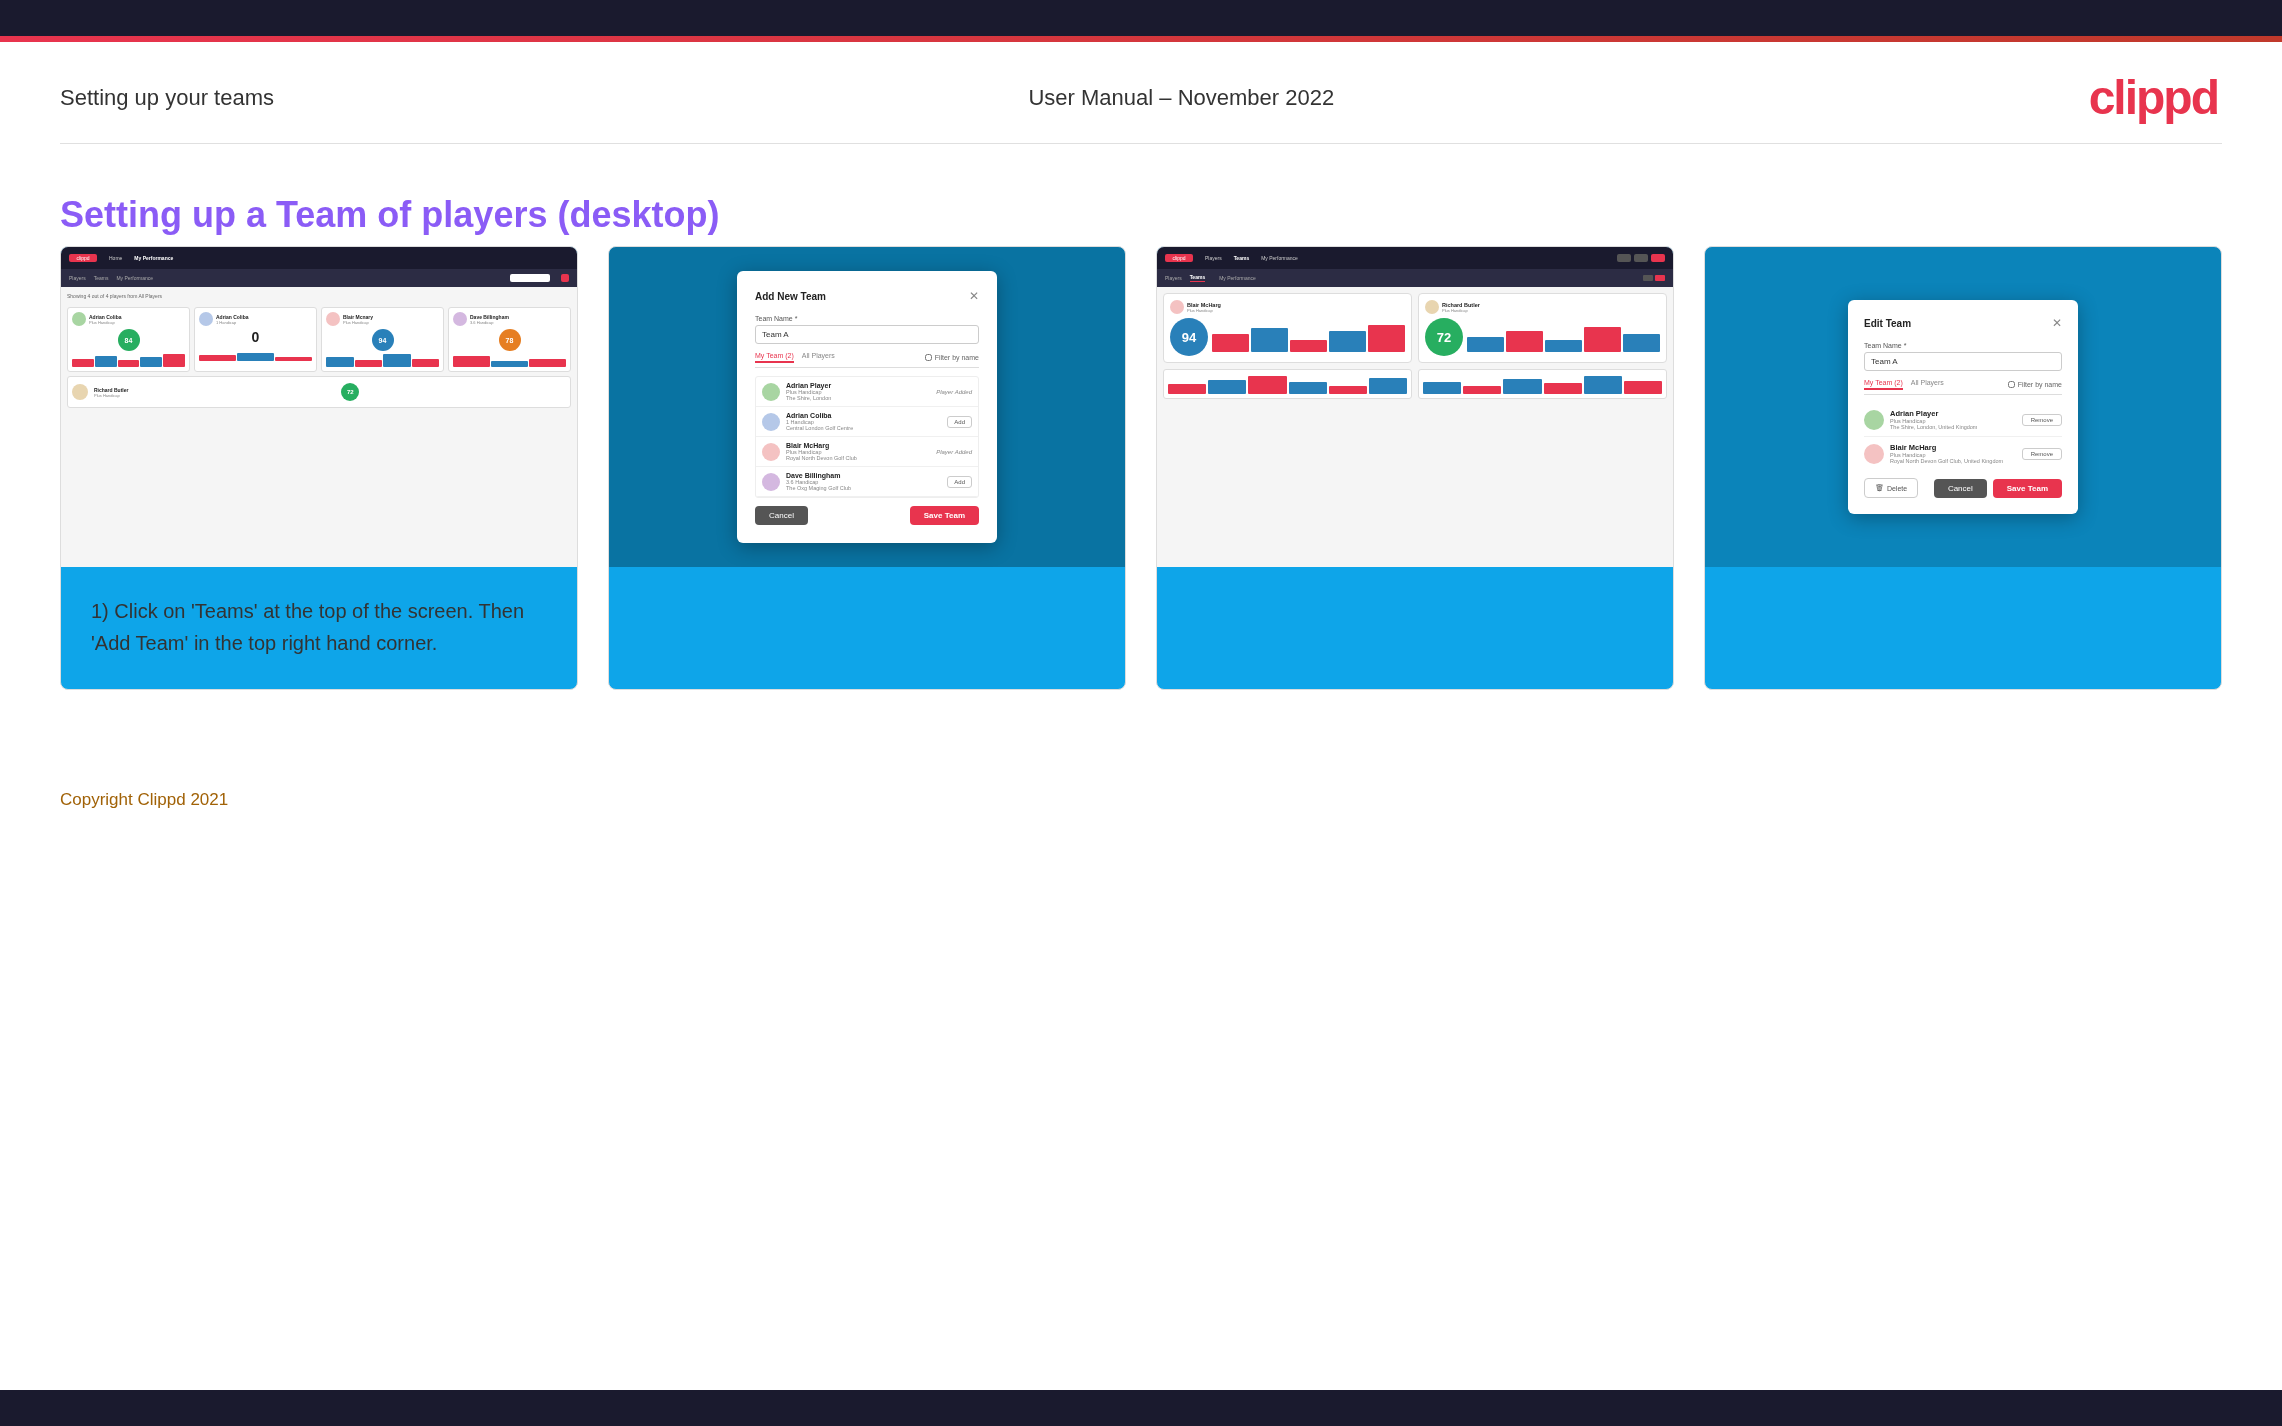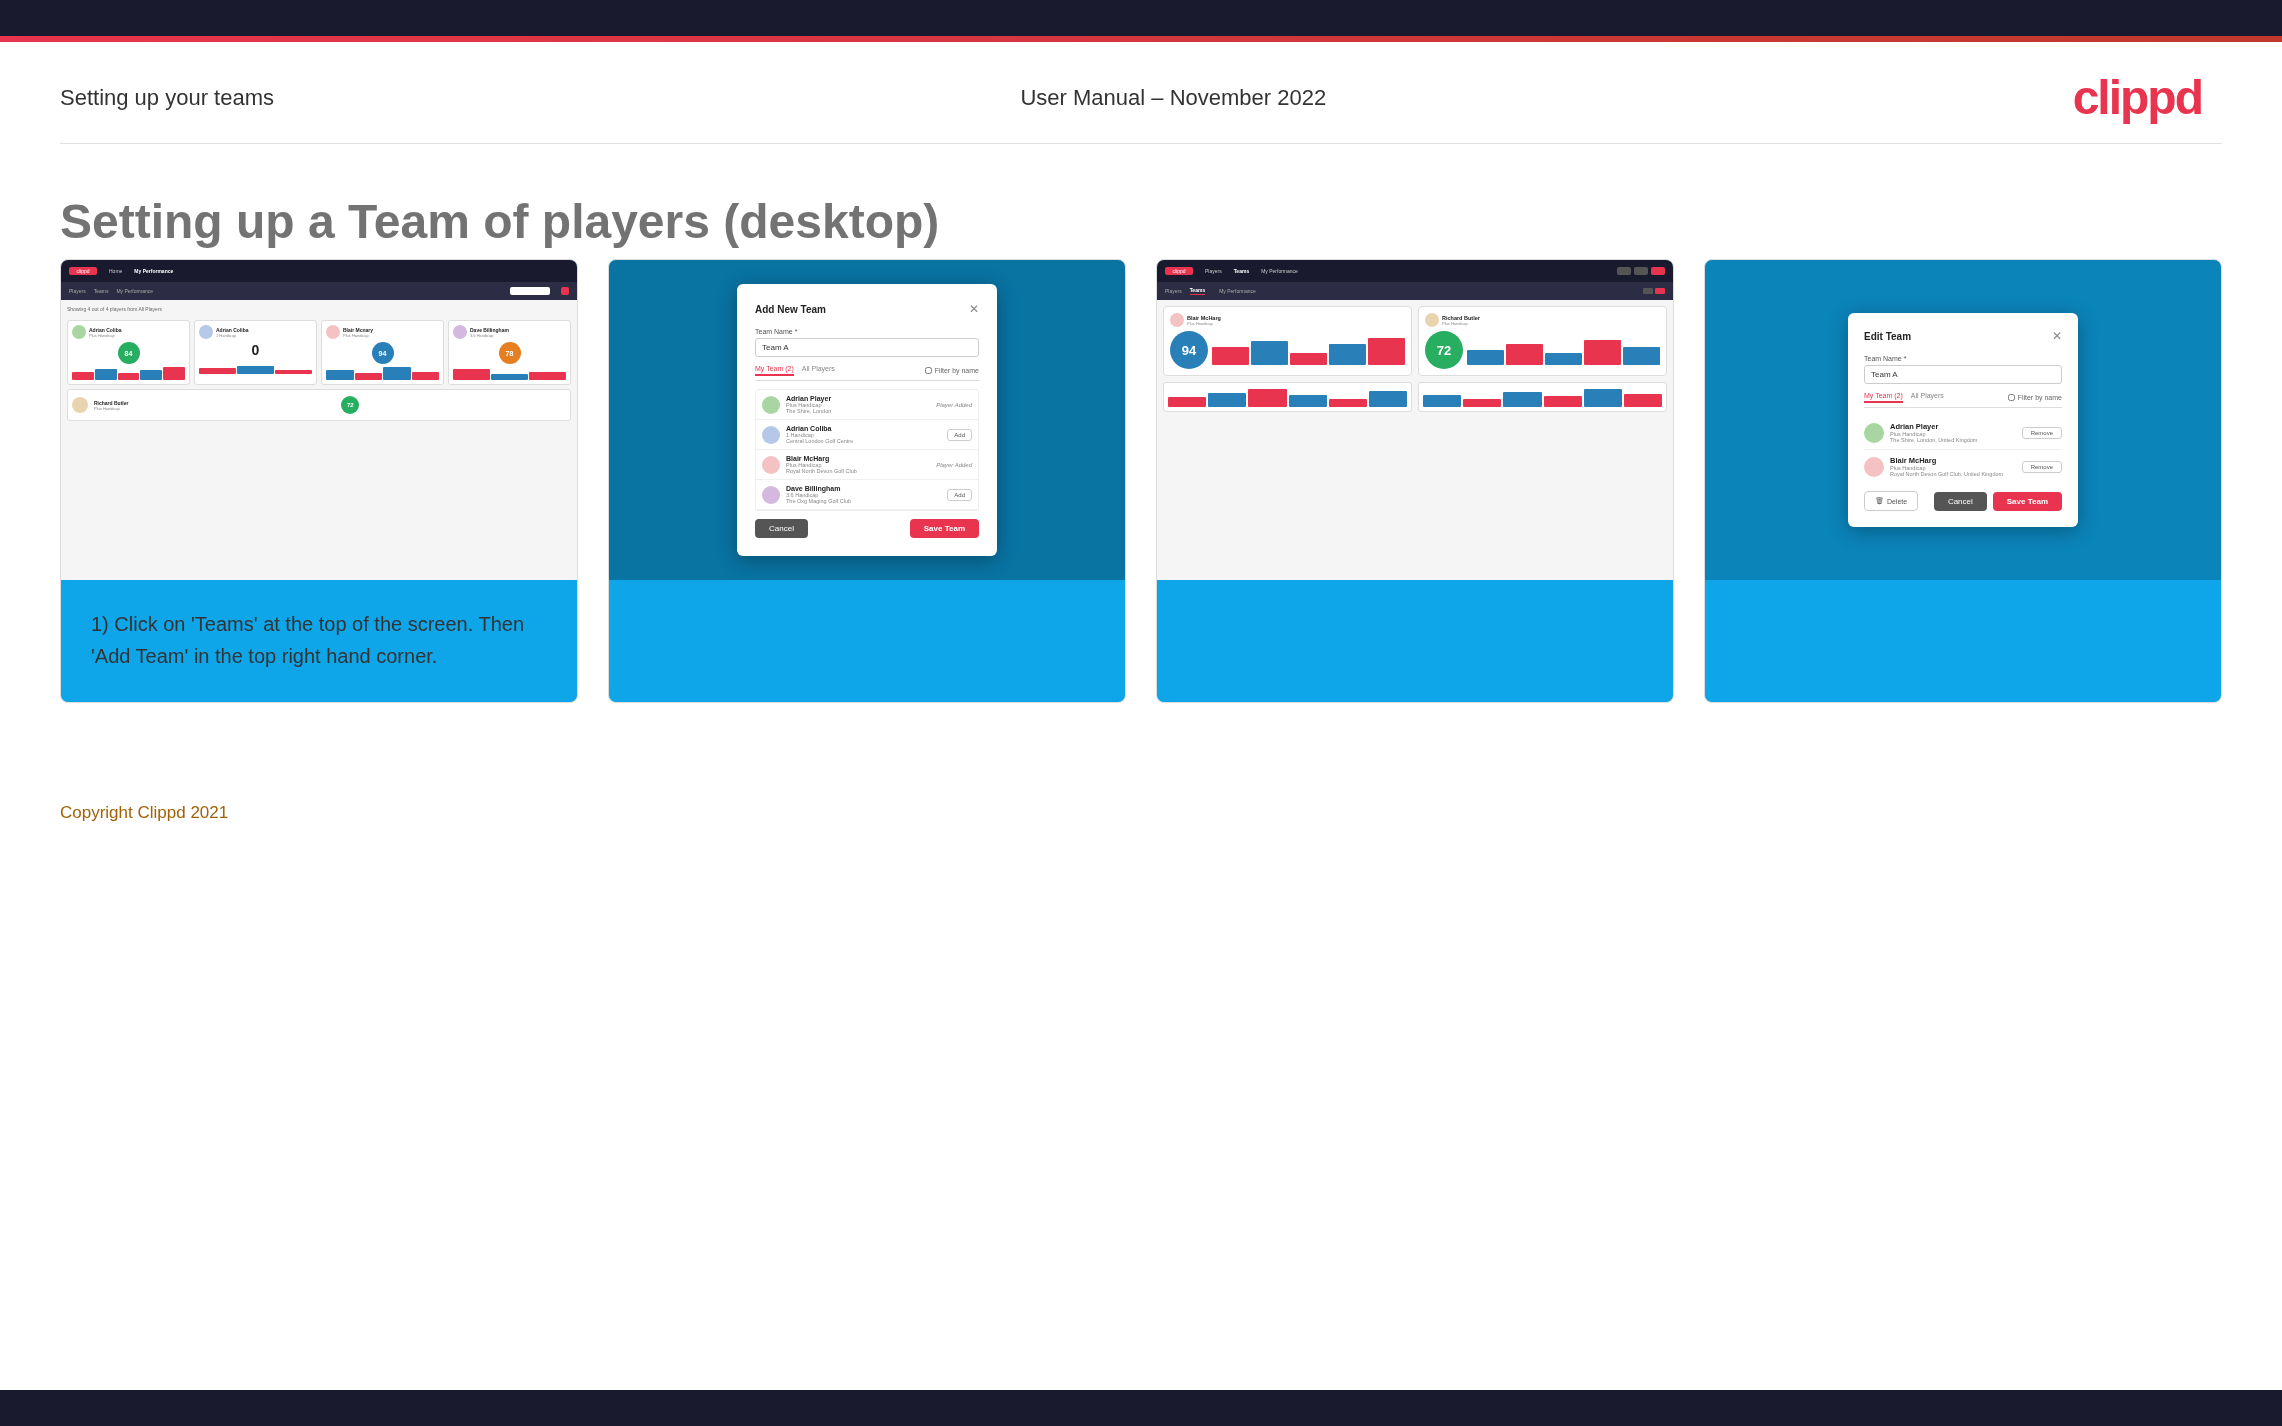--- a/index.html
+++ b/index.html
@@ -23,21 +23,21 @@
       background: linear-gradient(to right, #e8344e, #c0392b);
       height: 6px;
       width: 100%;
     }
 
     
     .header {
       display: flex;
       align-items: center;
       justify-content: space-between;
-      padding: 28px 80px 18px 60px;
+      padding: 28px 64px 18px 60px;
     }
     .header-left {
       font-size: 22px;
       color: #333;
     }
     .header-center {
       font-size: 22px;
       color: #333;
     }
     .header-logo {
@@ -53,23 +53,23 @@
       border-top: 1.5px solid #e0e0e0;
       margin: 0 60px;
     }
 
     
     .page-content {
       padding: 50px 60px 40px 60px;
     }
 
     .page-title {
-      font-size: 48px;
+      font-size: 36px;
       font-weight: 700;
-      color: #737373;
+      color: #8b5cf6;
       margin-bottom: 10px;
     }
     .page-subtitle {
       font-size: 26px;
       color: #444;
       margin-bottom: 60px;
     }
 
     
     .cards-row {

